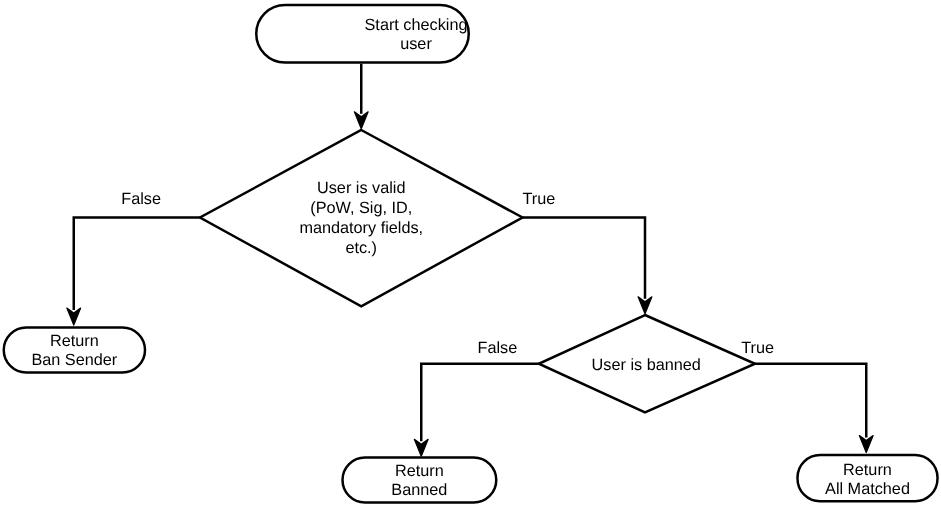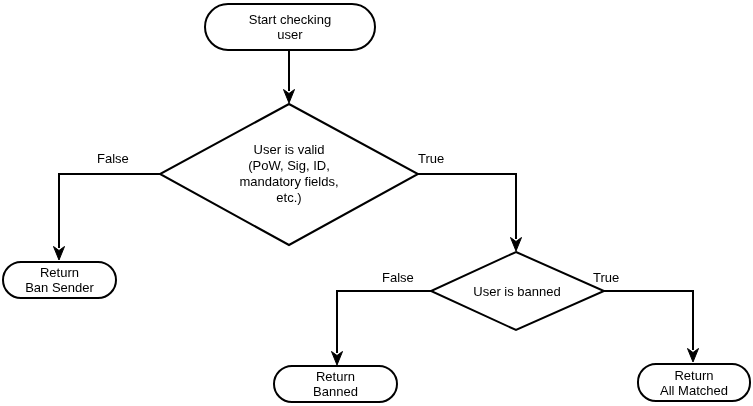--- a/index.html
+++ b/index.html
@@ -64,21 +64,21 @@
     <path class="edge" d="M418 174 L516 174 L516 239"></path>
     <path class="arrow" d="M516 251 L510.5 237.5 L516 241.5 L521.5 237.5 Z"></path>
 
     <path class="edge" d="M431 291 L337 291 L337 353"></path>
     <path class="arrow" d="M337 365 L331.5 351.5 L337 355.5 L342.5 351.5 Z"></path>
 
     <path class="edge" d="M604 291 L693 291 L693 350"></path>
     <path class="arrow" d="M693 362 L687.5 348.5 L693 352.5 L698.5 348.5 Z"></path>
   </svg>
 
-  <div class="node stadium-lg" style="left:204px; top:3px; width:172px; height:48px;">
+  <div class="node stadium-lg" style="left:204px; top:3px; width:172px; height:48px;justify-content:flex-end;">
     <span>Start checking
 user</span>
   </div>
 
   <div class="node stadium-sm" style="left:2px; top:261px; width:115px; height:38px;">
     <span>Return
 Ban Sender</span>
   </div>
 
   <div class="node stadium-sm" style="left:273px; top:365px; width:125px; height:38px;">

